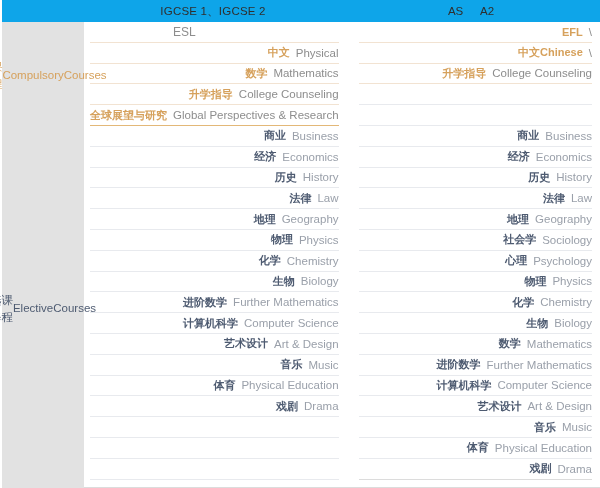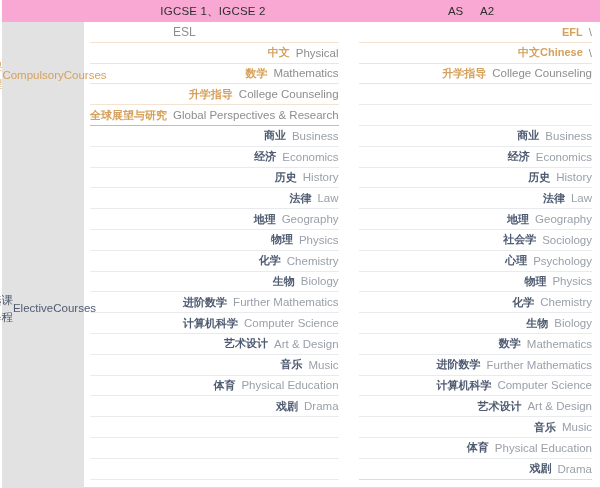--- a/index.html
+++ b/index.html
@@ -20,21 +20,21 @@
     height: 488px;
     box-sizing: border-box;
     padding-left: 2px;
     background: #ffffff;
   }
 
   
   .header-row {
     display: flex;
     height: 22px;
-    background: #f9a8d4;
+    background: #0ea5e9;
     align-items: center;
   }
   .header-spacer {
     width: 82px;
     flex: 0 0 82px;
     height: 100%;
   }
   .header-cell {
     flex: 1 1 0;
     text-align: center;

